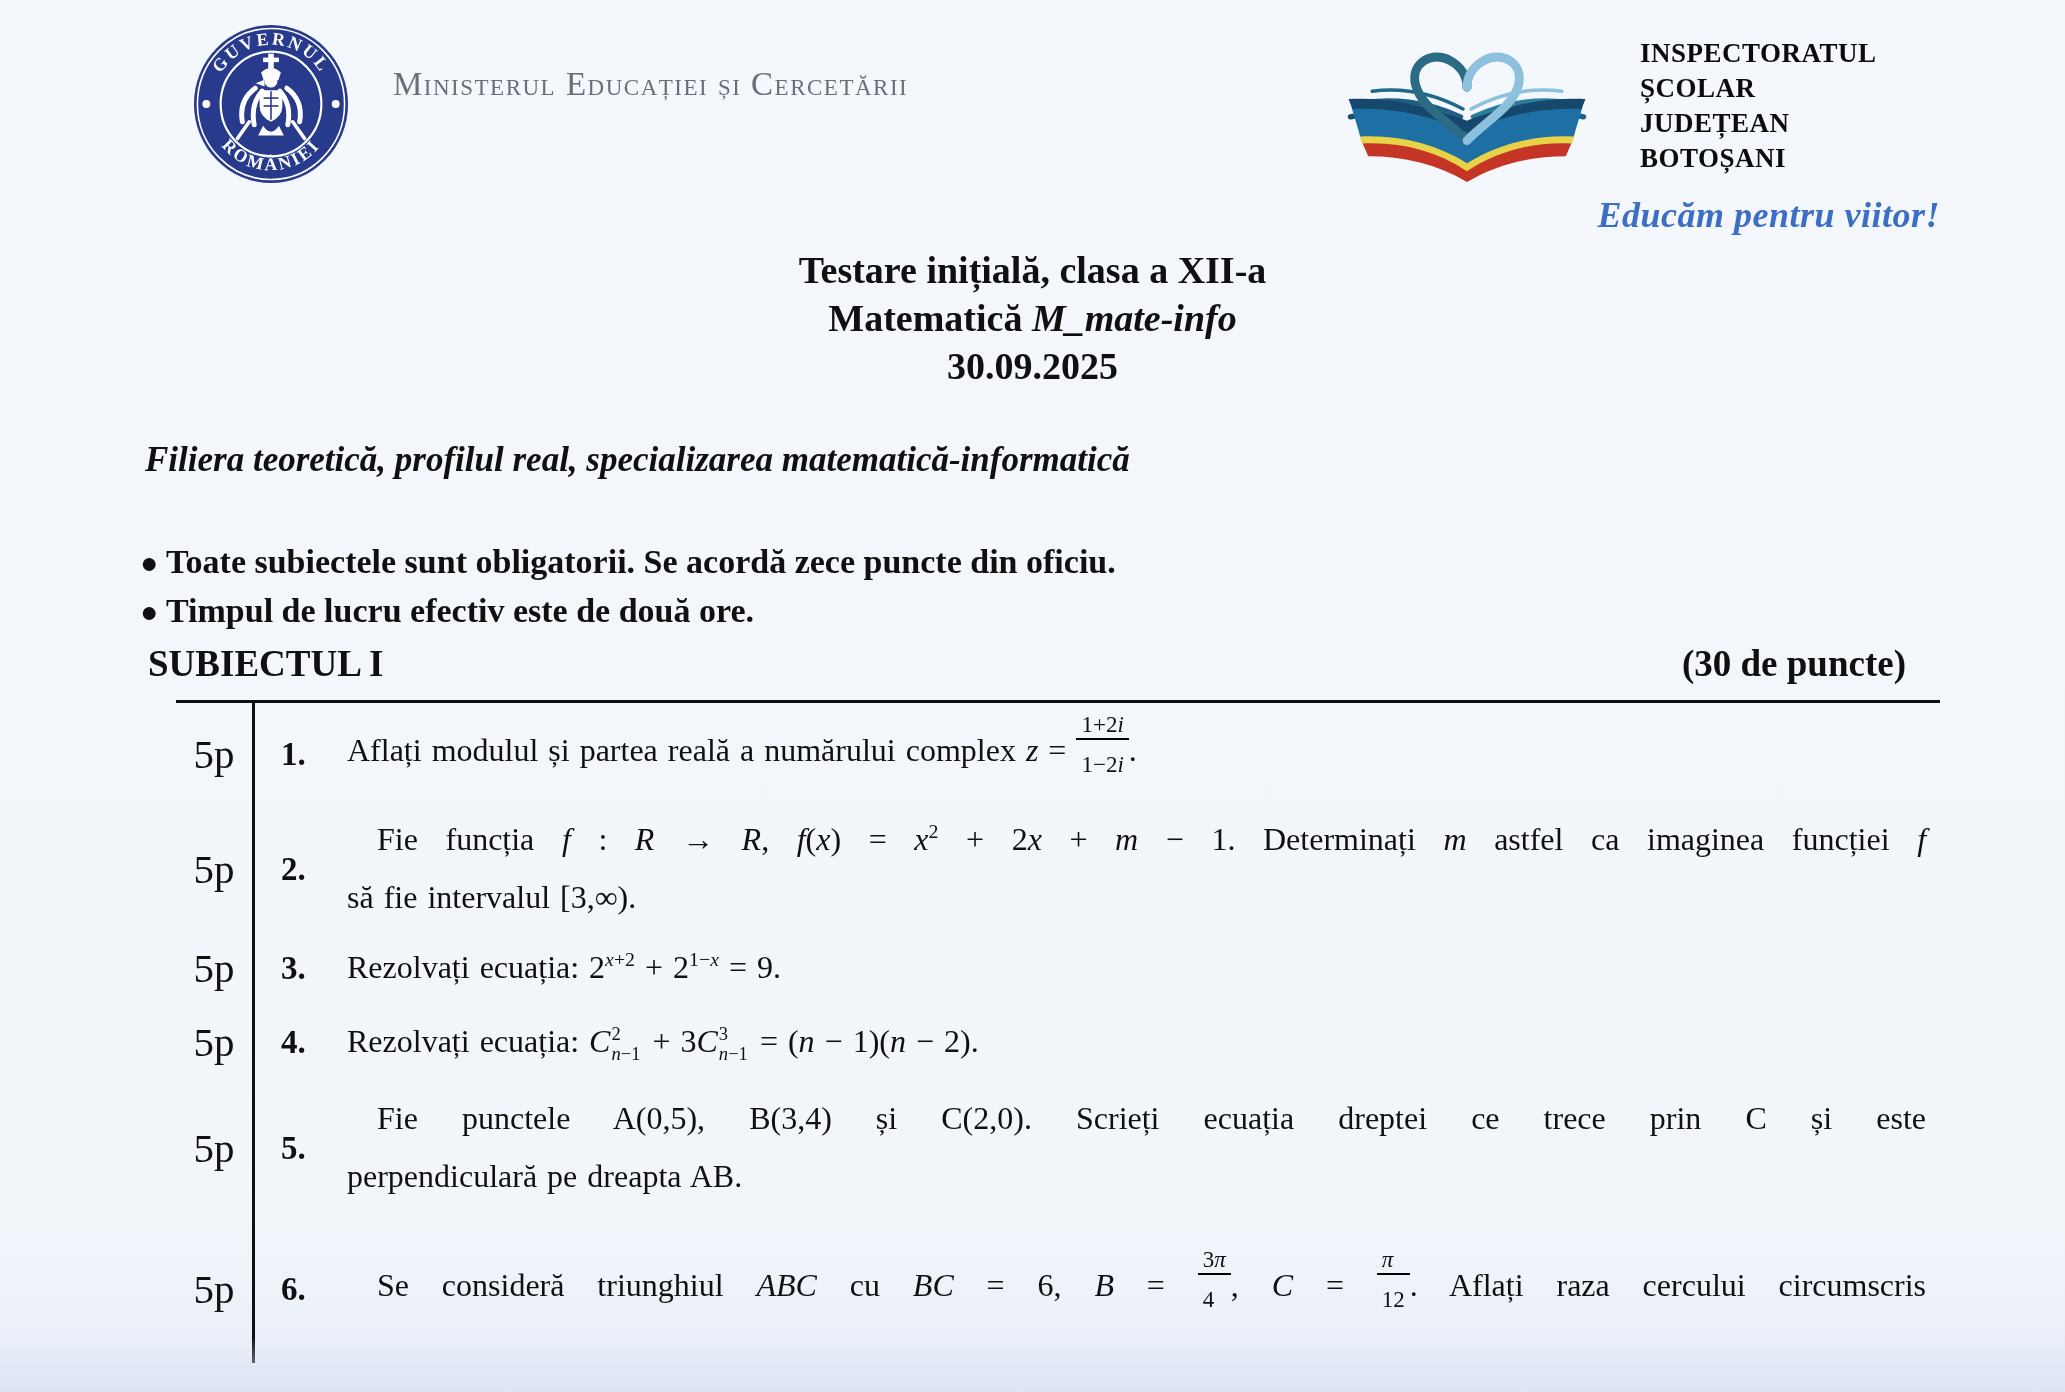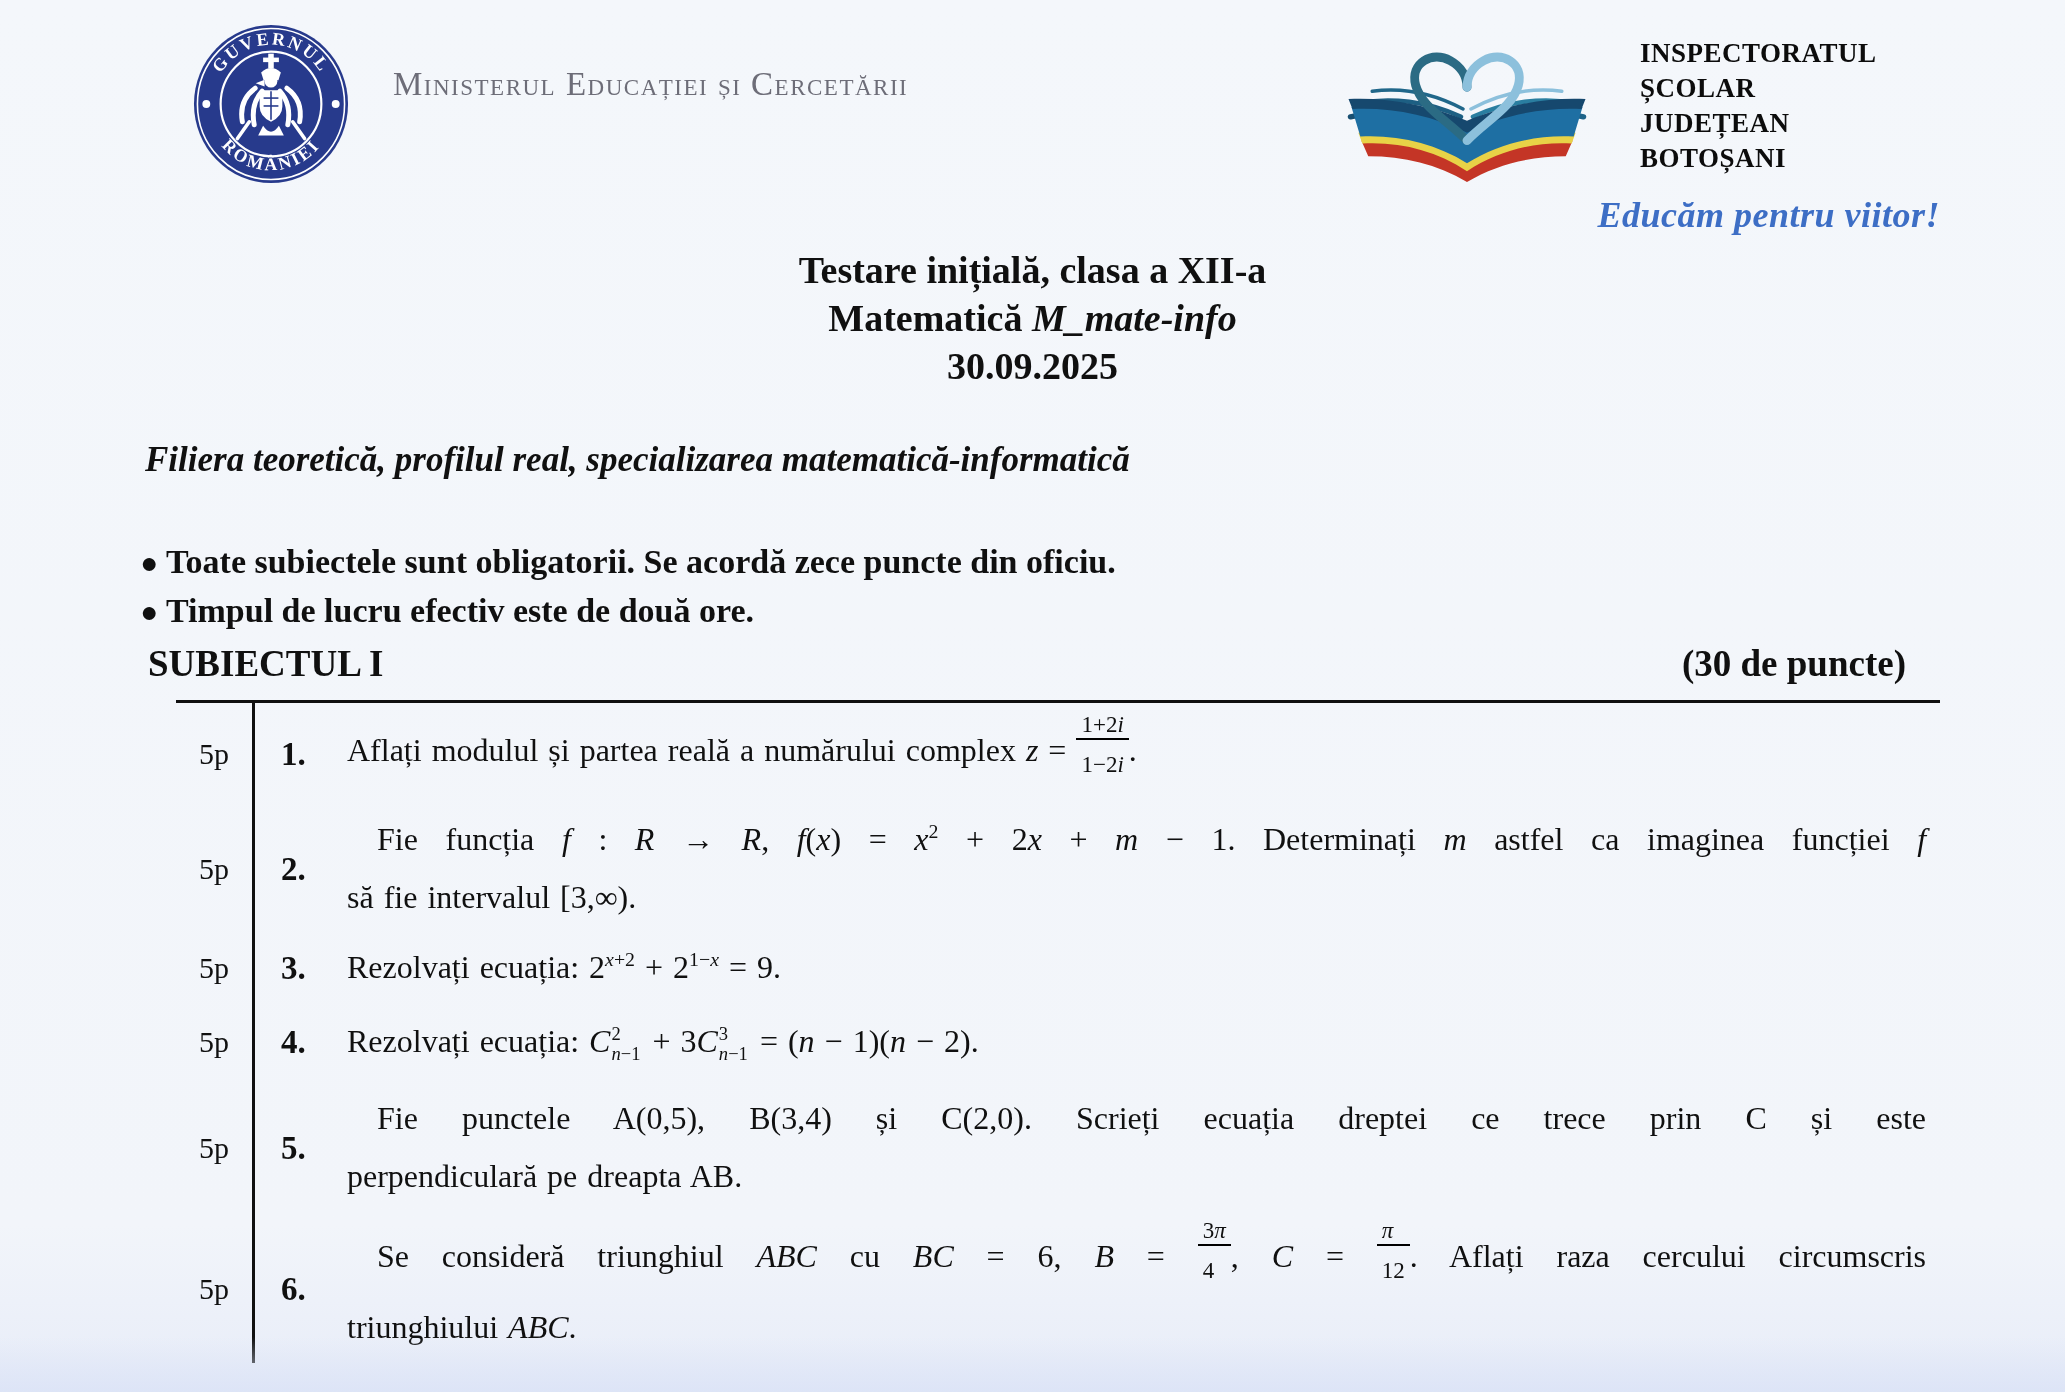--- a/index.html
+++ b/index.html
@@ -44,21 +44,21 @@
   .qtable{position:absolute;left:176px;top:700px;width:1764px;
     border-top:3px solid #101010;display:flex;flex-direction:column;}
   .qrow{display:flex;align-items:stretch;}
   .qrow:nth-child(1){min-height:102px;}
   .qrow:nth-child(2){min-height:128px;}
   .qrow:nth-child(3){min-height:70px;}
   .qrow:nth-child(4){min-height:78px;}
   .qrow:nth-child(5){min-height:134px;}
   .qrow:nth-child(6){min-height:148px;}
   .qpoints{width:76px;display:flex;align-items:center;justify-content:center;
-    font-size:30px;}
+    font-size:41px;}
   .qbody{flex:1;border-left:3px solid #101010;display:flex;align-items:center;}
   .qnum{width:92px;padding-left:26px;box-sizing:border-box;font-weight:700;font-size:33px;}
   .qtext{flex:1;font-size:32px;line-height:1.8;padding:6px 14px 6px 0;word-spacing:2px;}
   .qline{}
   .qline.stretch{text-align:justify;text-align-last:justify;margin-left:30px;}
   .mi{font-style:italic;}
   sup{font-size:.62em;vertical-align:super;line-height:0;}
   .frac{display:inline-block;vertical-align:middle;text-align:left;
     font-size:.72em;line-height:1.12;transform:translateY(-3px);}
   .fn{display:block;padding:0 5px;}
@@ -231,19 +231,18 @@
             <div class="qline">perpendiculară  pe dreapta  AB.</div>
           </div>
         </div>
       </div>
       <div class="qrow">
         <div class="qpoints">5p</div>
         <div class="qbody">
           <div class="qnum">6.</div>
           <div class="qtext">
             <div class="qline stretch">Se consideră  triunghiul  <span class="mi">ABC</span> cu  <span class="mi">BC</span> = 6, <span class="mi">B</span> = <span class="frac"><span class="fn">3<span class="mi">π</span></span><span class="fd">4</span></span>, <span class="mi">C</span> = <span class="frac"><span class="fn"><span class="mi">π</span></span><span class="fd">12</span></span>. Aflați  raza  cercului  circumscris</div>
-            <div class="qline">triunghiului  <span class="mi">ABC</span>.</div>
           </div>
         </div>
       </div>
     </div>
 
 </div>
 
 </body></html>

